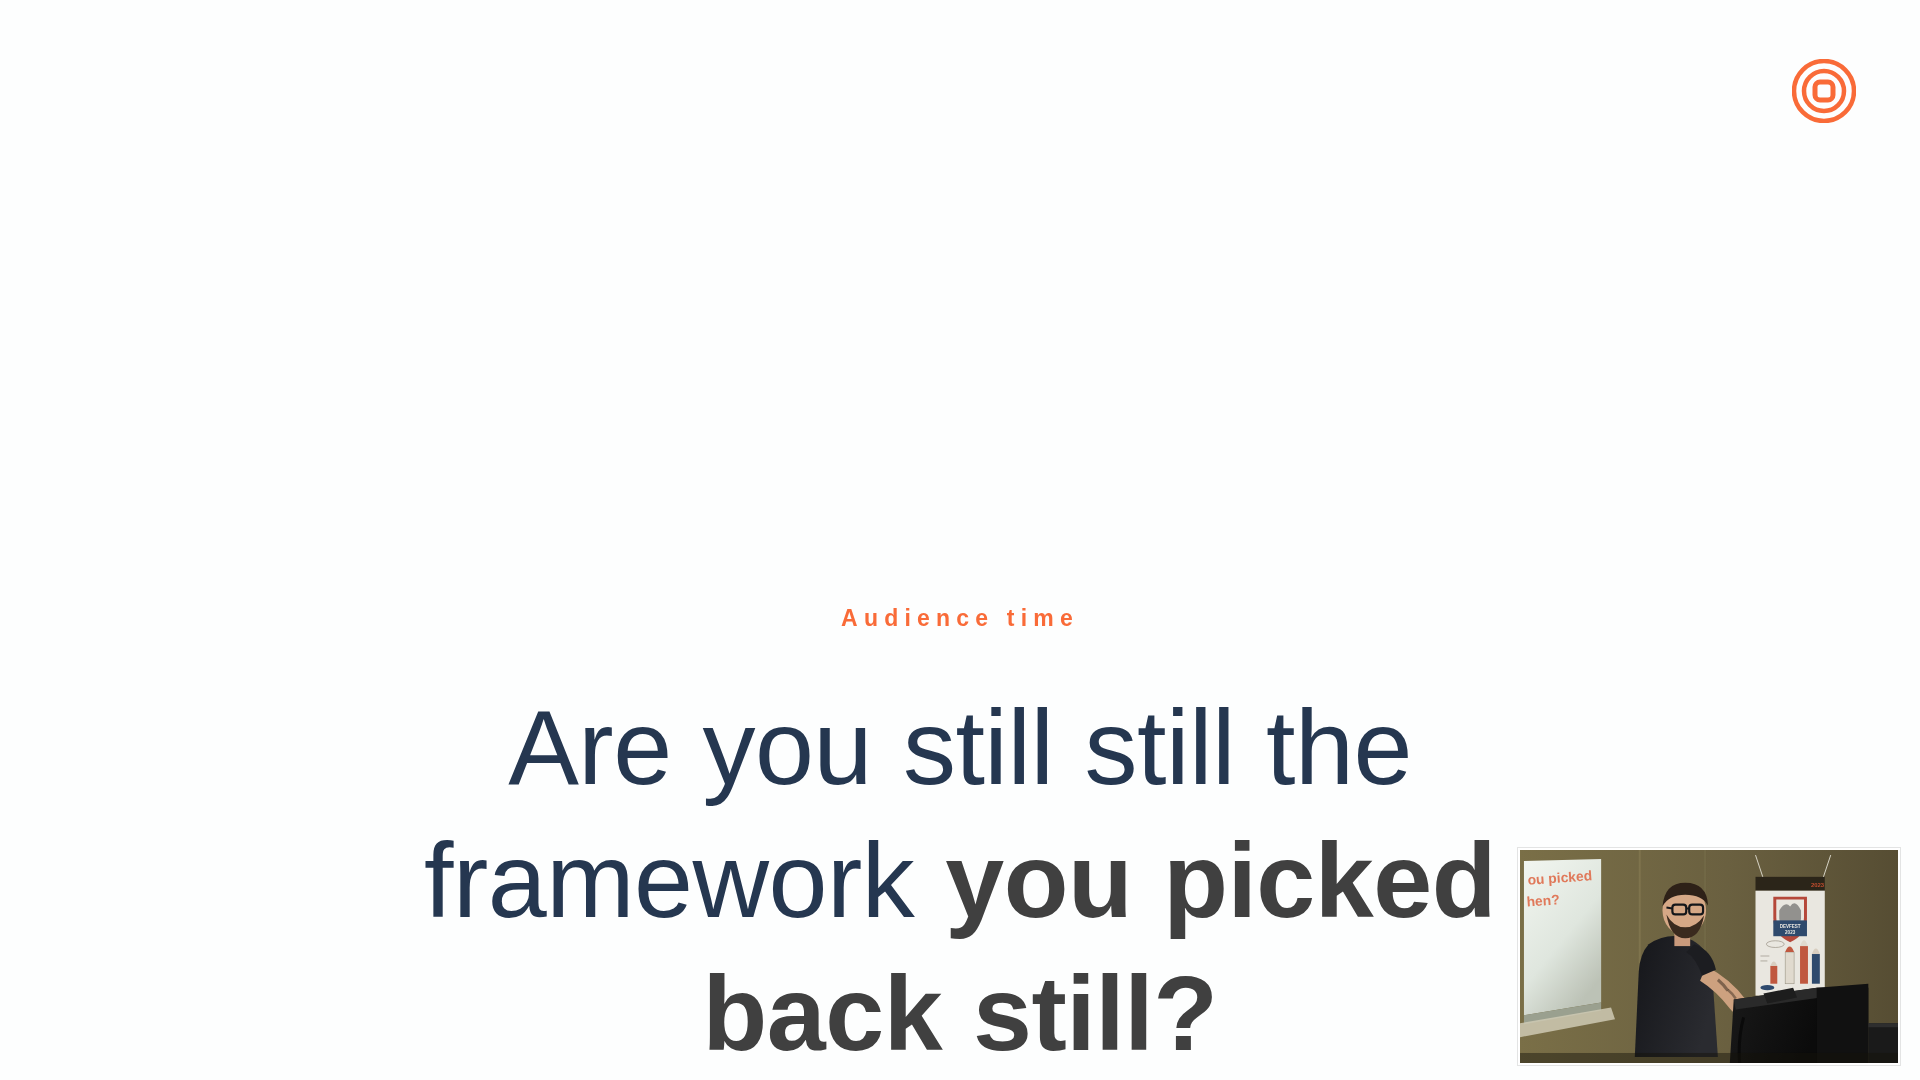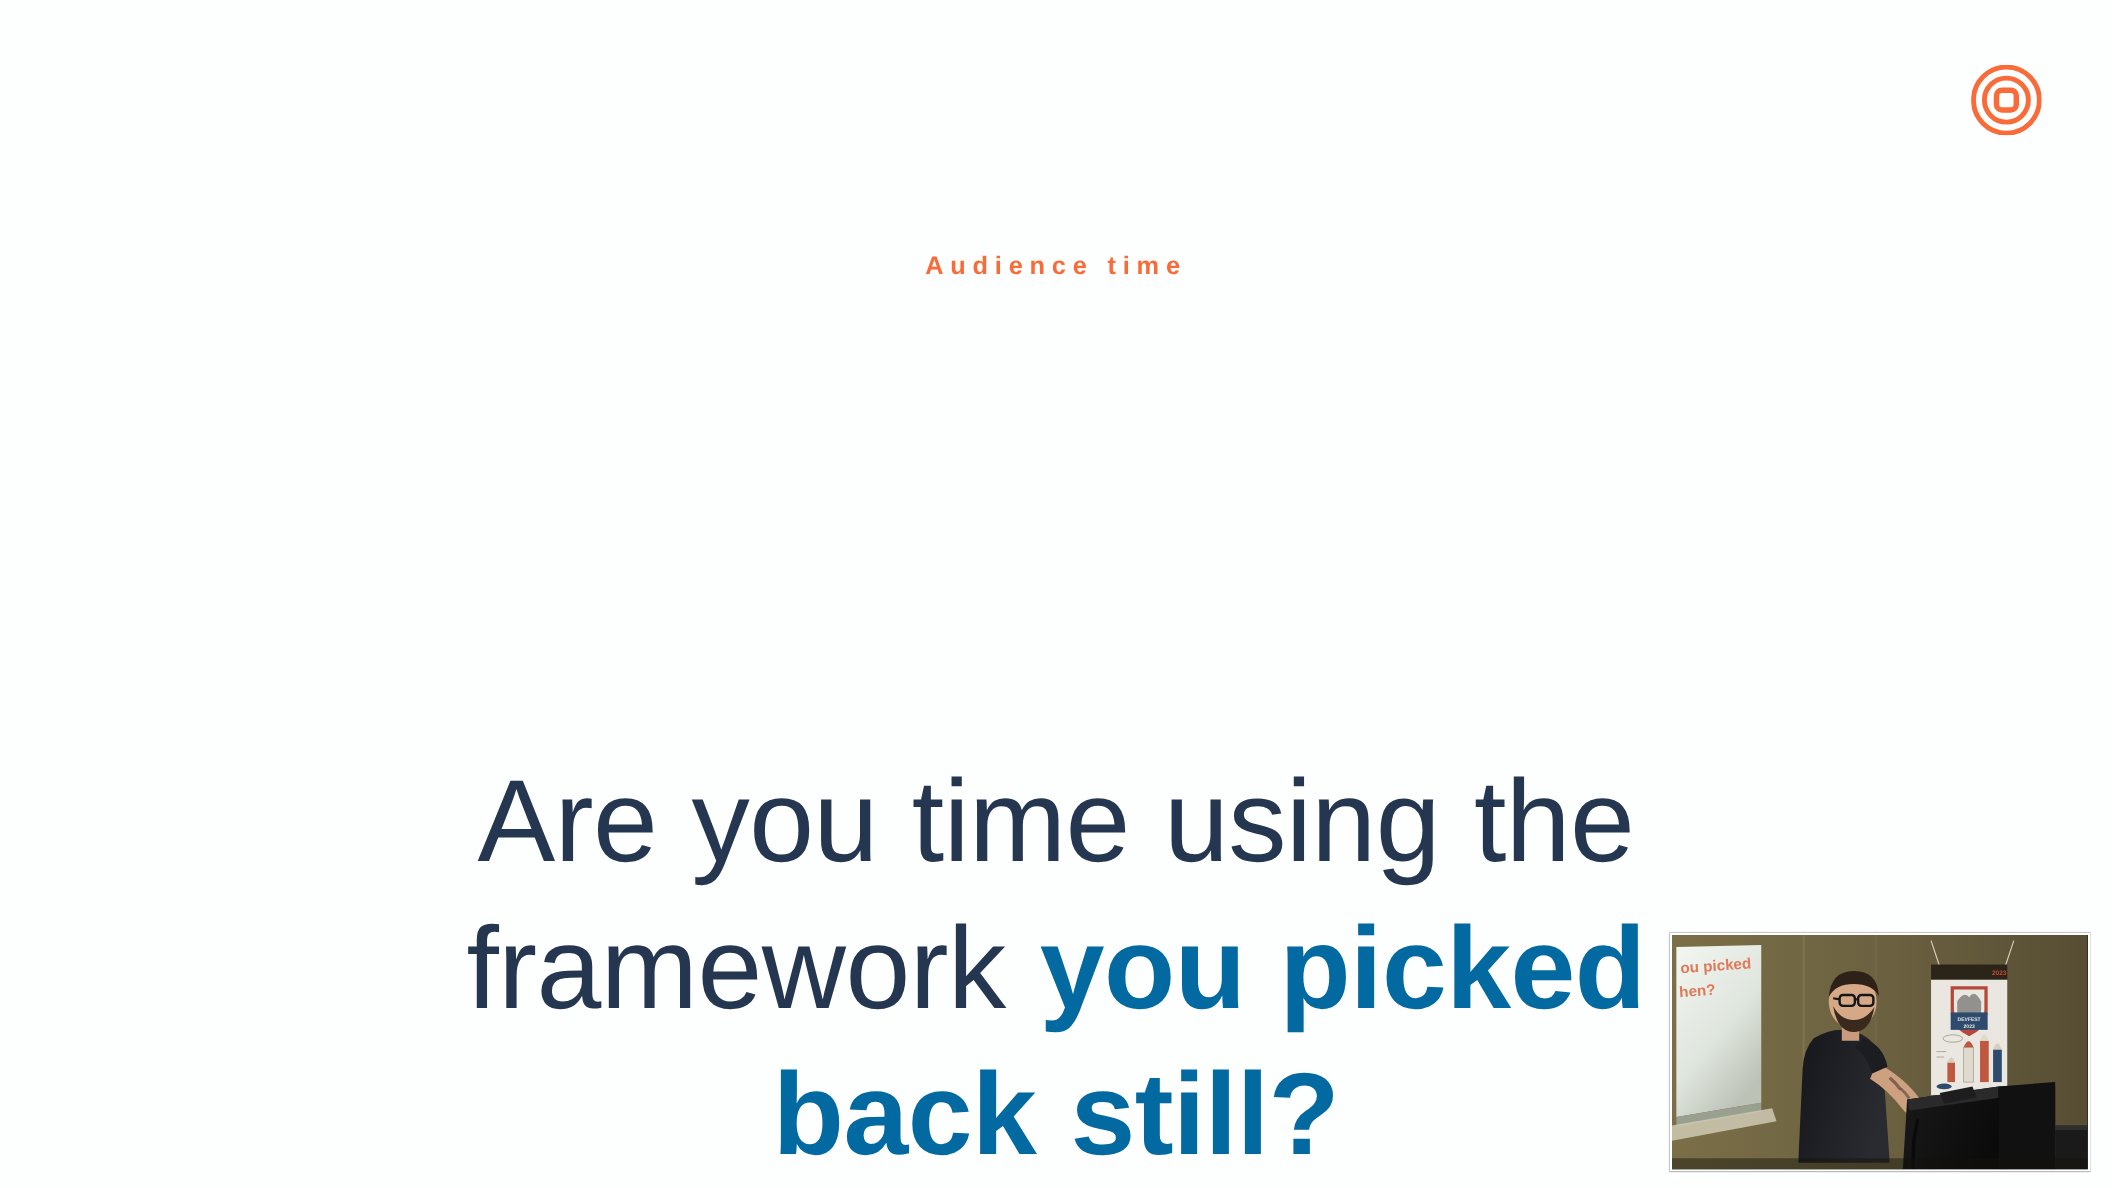--- a/index.html
+++ b/index.html
@@ -39,21 +39,21 @@
   
   .content {
     position: absolute;
     top: 0;
     left: 0;
     width: 1920px;
     height: 1080px;
     display: flex;
     flex-direction: column;
     align-items: center;
-    justify-content: space-between;
+    justify-content: flex-end;
   }
 
   .eyebrow {
     margin-top: 228px;
     font-size: 23px;
     font-weight: 700;
     letter-spacing: 6.2px;
     color: #f96b38;
     text-align: center;
     line-height: 1.2;
@@ -66,21 +66,21 @@
     text-align: center;
     font-size: 106px;
     line-height: 133px;
     font-weight: 300;
     color: #253750;
     letter-spacing: -0.5px;
     word-spacing: 2px;
   }
 
   .headline .hl-accent {
-    color: #0369a1;
+    color: #404040;
     font-weight: 700;
   }
 
   
   .video-thumb {
     position: absolute;
     left: 1518px;
     top: 848px;
     width: 382px;
     height: 217px;
@@ -108,21 +108,21 @@
     <circle cx="32" cy="32" r="30" fill="none" stroke="#f96b38" stroke-width="4.5"></circle>
     <circle cx="32" cy="32" r="20" fill="none" stroke="#f96b38" stroke-width="4.5"></circle>
     <rect x="23" y="23" width="18" height="18" rx="5" ry="5" fill="none" stroke="#f96b38" stroke-width="5"></rect>
   </svg>
 
   <div class="content">
 
     <div class="eyebrow">Audience time</div>
 
     <h1 class="headline">
-      <span class="hl-plain">Are you time using the</span>
+      <span class="hl-plain">Are you still still the</span>
       <span class="hl-plain">framework </span><span class="hl-accent">you picked</span>
       <span class="hl-accent">back still?</span>
     </h1>
 
   </div>
 
   <div class="video-thumb">
     <div class="frame">
       <svg class="vt-svg" viewBox="0 0 382 217" preserveAspectRatio="xMidYMid slice" aria-hidden="true">
         <defs>

